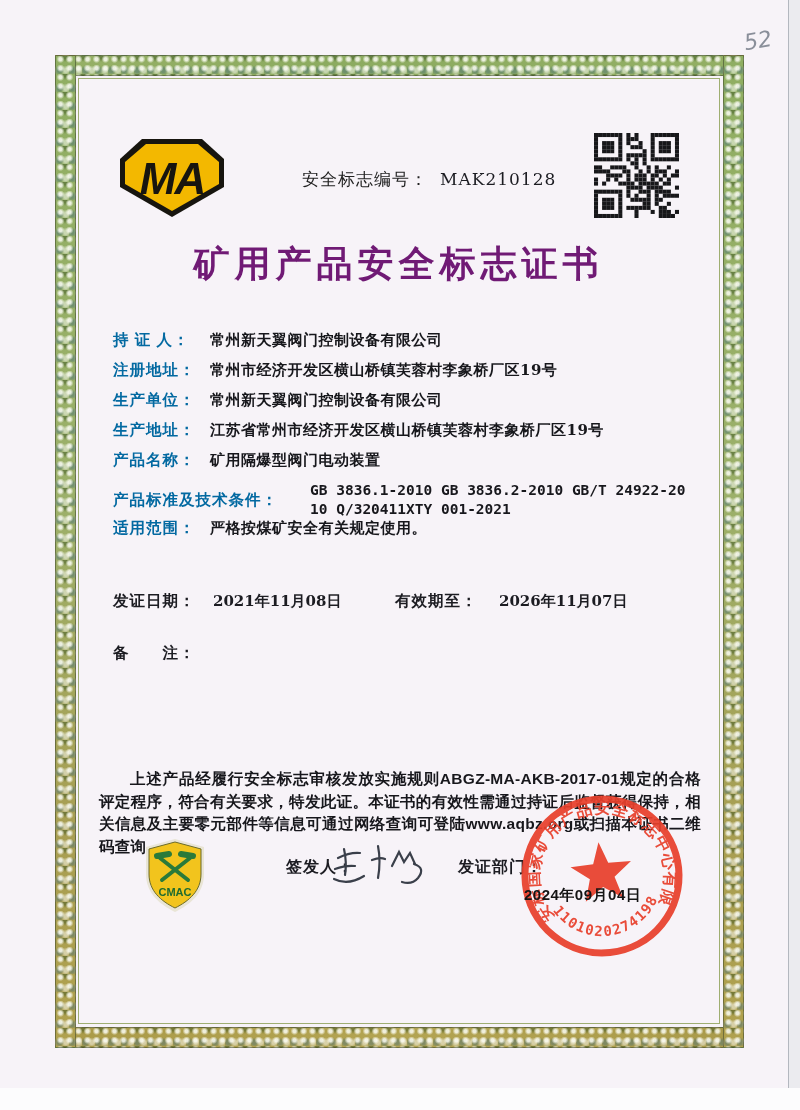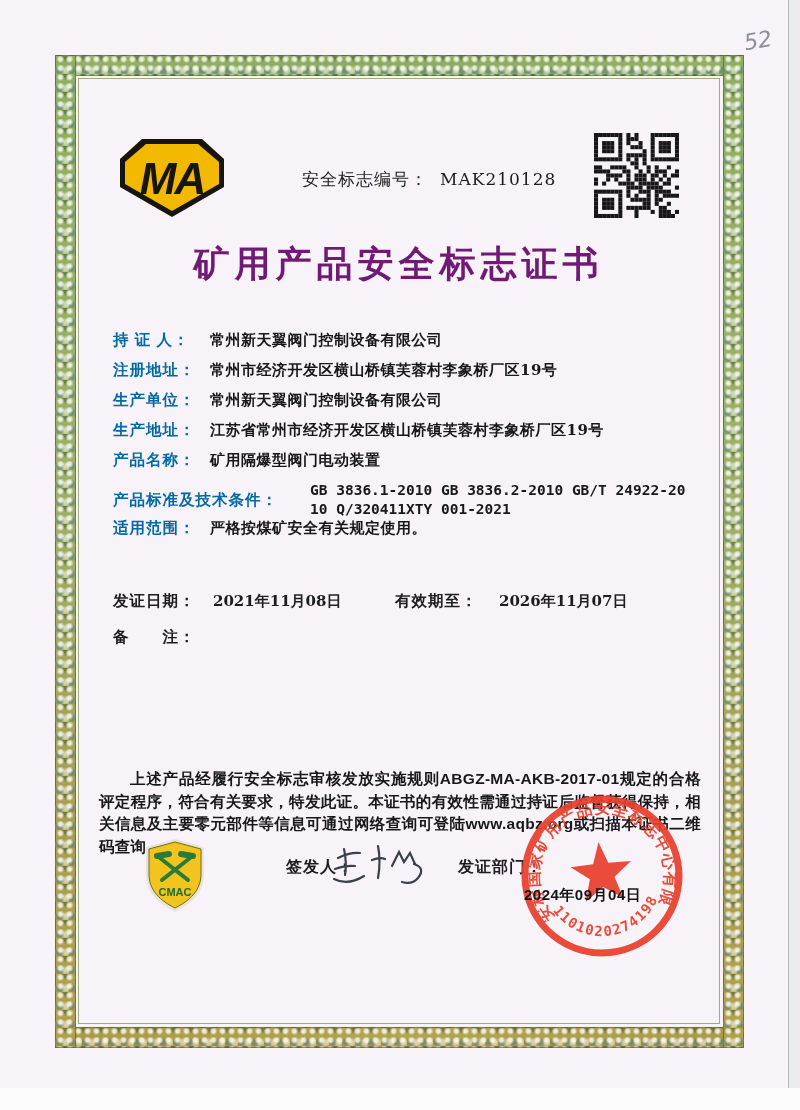--- a/index.html
+++ b/index.html
@@ -40,21 +40,21 @@
   .frow .lbl{flex:0 0 97px;font-size:15.5px;font-weight:700;letter-spacing:1px;color:#0369a1;}
   .frow .val{font-family:"DejaVu Serif",serif;font-weight:700;font-size:15px;letter-spacing:.5px;color:#17171c;}
   .frow.std{align-items:center;margin-top:4px;margin-bottom:0;}
   .frow.std .lbl{flex:0 0 197px;}
   .frow.std .val{width:392px;font-family:"DejaVu Sans Mono",monospace;font-size:14.5px;word-break:break-all;line-height:19px;letter-spacing:0;}
   .num{font-family:"DejaVu Sans Mono",monospace;letter-spacing:0;}
   .dates{position:absolute;left:113px;top:592px;display:flex;align-items:baseline;line-height:18px;}
   .dates .lbl{font-size:15.5px;font-weight:700;letter-spacing:1px;}
   .dates .val{font-family:"DejaVu Serif",serif;font-weight:700;font-size:15px;}
   .dates .l1{width:100px;}.dates .v1{width:182px;}.dates .l2{width:104px;}
-  .remark{position:absolute;left:113px;top:627px;font-size:15.5px;font-weight:700;letter-spacing:1px;}
+  .remark{position:absolute;left:113px;top:643px;font-size:15.5px;font-weight:700;letter-spacing:1px;}
   
   .statement{position:absolute;left:99px;top:733px;width:602px;font-weight:700;font-size:15.5px;
       line-height:22.5px;text-align:justify;text-indent:2em;letter-spacing:.3px;color:#17171c;margin-top:35px;}
   
   .cmac{position:absolute;left:143px;top:838px;}
   .signer{position:absolute;left:286px;top:857px;font-size:16px;font-weight:700;letter-spacing:1px;}
   .signature{position:absolute;left:330px;top:836px;}
   .issuer{position:absolute;left:458px;top:857px;font-size:16px;font-weight:700;letter-spacing:1px;}
   .stamp{position:absolute;left:517px;top:791px;width:170px;height:170px;transform:rotate(-6deg);opacity:.93;}
   .stamp-date{position:absolute;left:524px;top:886px;font-size:15px;font-weight:700;color:#141414;letter-spacing:.5px;z-index:5;}

